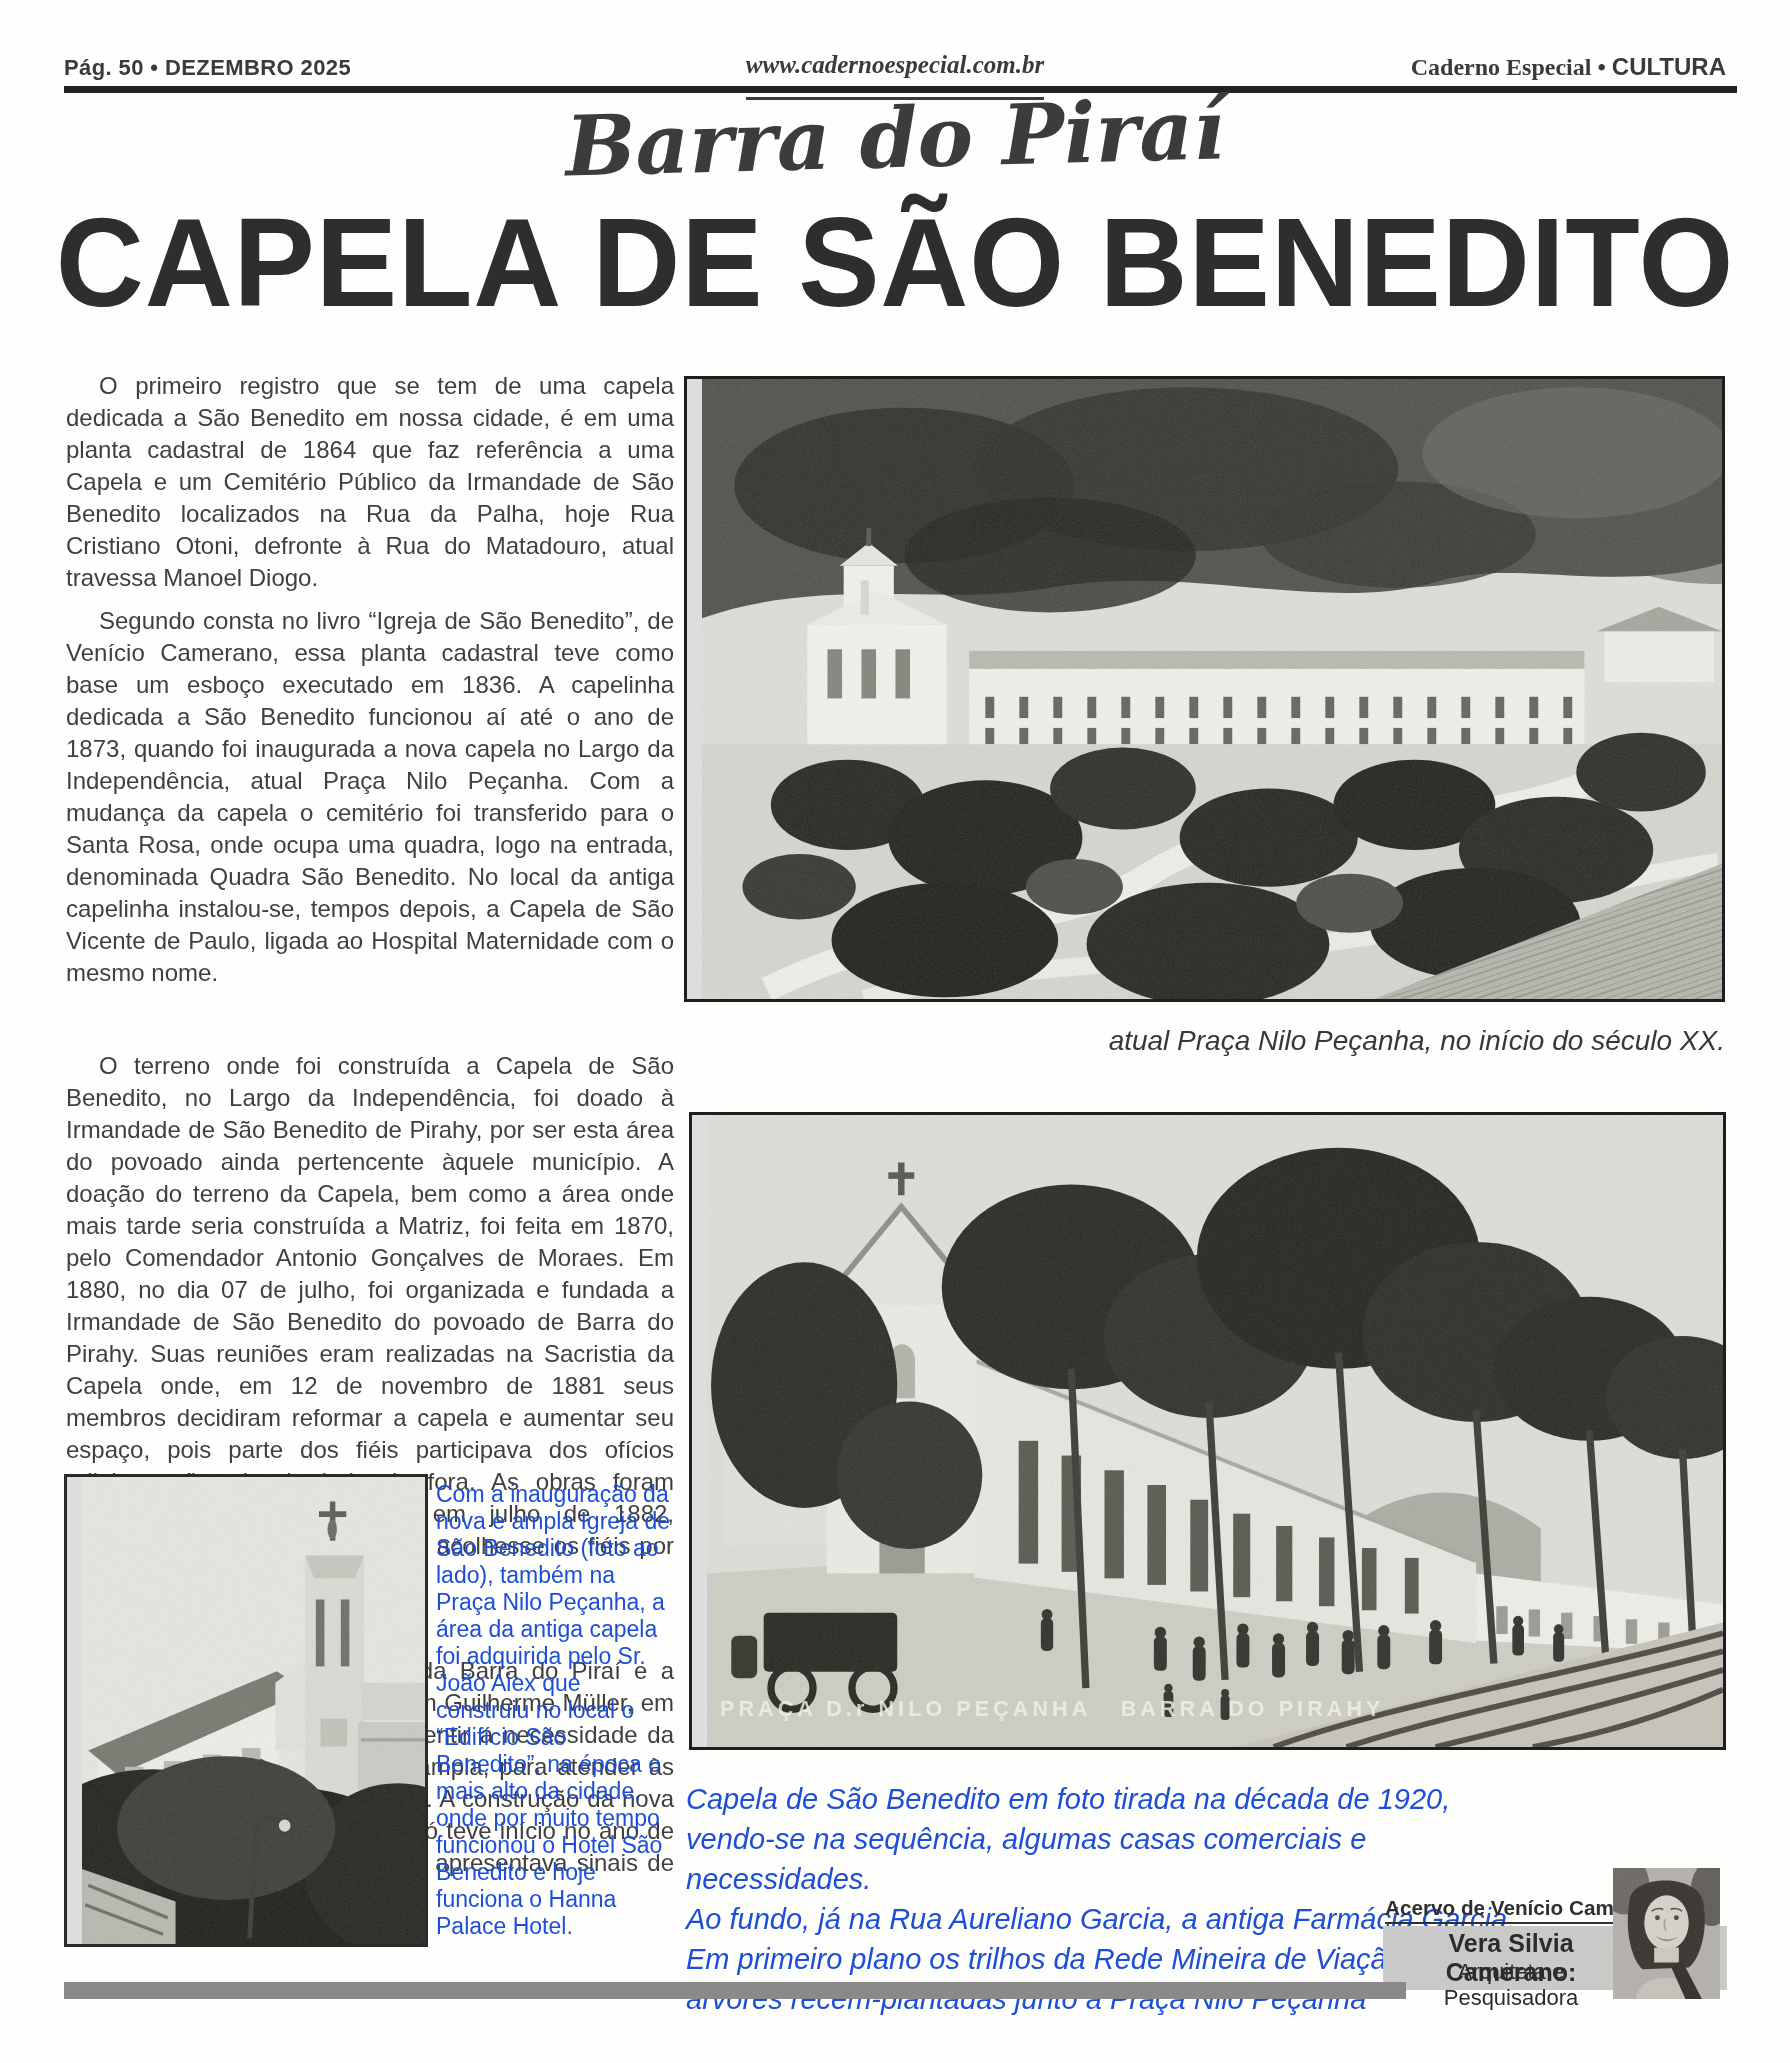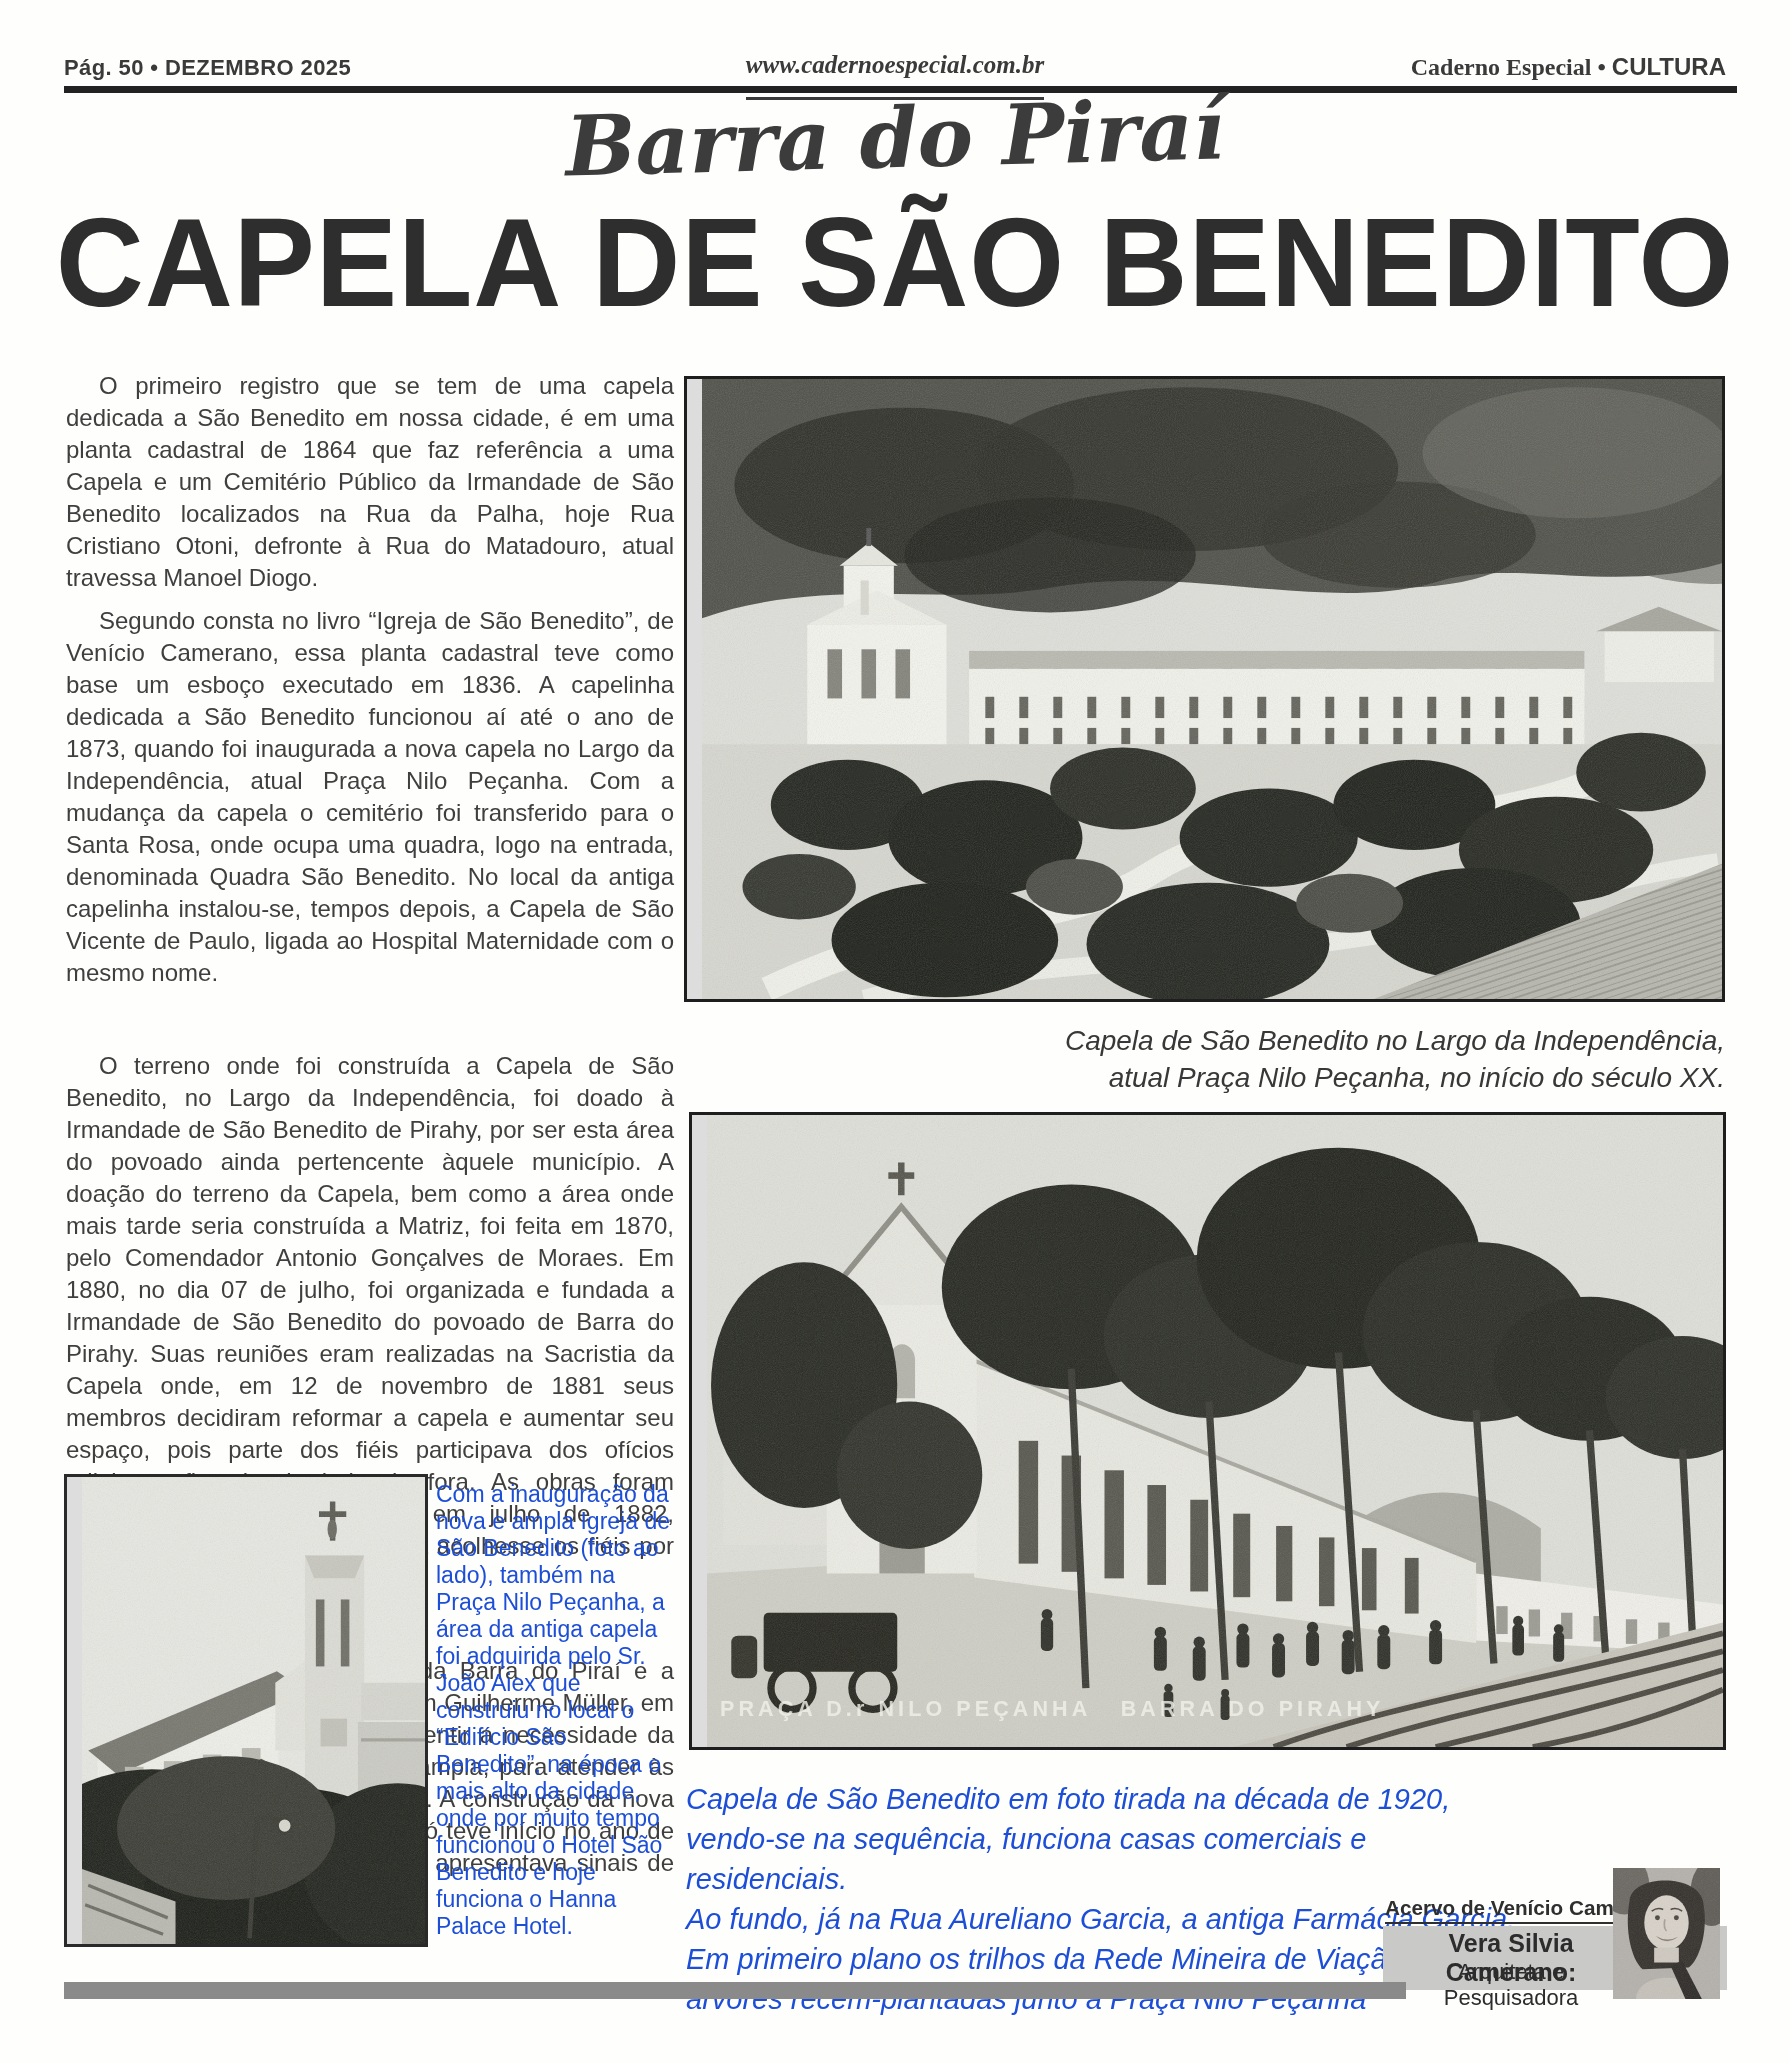--- a/index.html
+++ b/index.html
@@ -142,21 +142,20 @@
       <ellipse cx="460" cy="620" rx="60" ry="34" fill="#4a4c44"></ellipse>
       <ellipse cx="800" cy="640" rx="66" ry="36" fill="#4a4c44"></ellipse>
       <ellipse cx="120" cy="620" rx="70" ry="40" fill="#33352e"></ellipse>
 
       <path d="M830,757 L1260,592 L1260,757 Z" fill="url(#tiles)"></path>
       <rect width="1260" height="757" filter="url(#g1)" opacity="0.20"></rect>
     </svg>
   </figure>
 
   <div class="cap1">
-    <div>Capela de São Benedito no Largo da Independência,</div>
     <div>atual Praça Nilo Peçanha, no início do século XX.</div>
   </div>
 
   <figure class="photo photo-street" style="margin:0;">
     <svg viewBox="0 0 1255 772" preserveAspectRatio="none">
       <defs>
         <filter id="g2" x="0" y="0" width="100%" height="100%">
           <feTurbulence type="fractalNoise" baseFrequency="0.85" numOctaves="2" stitchTiles="stitch"></feTurbulence>
           <feColorMatrix type="saturate" values="0"></feColorMatrix>
         </filter>
@@ -251,21 +250,21 @@
         <path d="M900,772 C1010,746 1130,716 1255,678"></path>
         <path d="M1020,772 C1110,756 1185,732 1255,702"></path>
       </g>
       <rect width="1255" height="772" filter="url(#g2)" opacity="0.18"></rect>
     </svg>
     <figcaption class="street-overlay">PRAÇA D.r NILO PEÇANHA   BARRA DO PIRAHY</figcaption>
   </figure>
 
   <div class="cap2">
     <div>Capela de São Benedito em foto tirada na década de 1920,</div>
-    <div>vendo-se na sequência, funciona casas comerciais e residenciais.</div>
+    <div>vendo-se na sequência, algumas casas comerciais e necessidades.</div>
     <div>Ao fundo, já na Rua Aureliano Garcia, a antiga Farmácia Garcia.</div>
     <div>Em primeiro plano os trilhos da Rede Mineira de Viação e as</div>
     <div>árvores recém-plantadas junto à Praça Nilo Peçanha</div>
   </div>
 
   <figure class="photo photo-church" style="margin:0;">
     <svg viewBox="0 0 440 572" preserveAspectRatio="none">
       <defs>
         <filter id="g3" x="0" y="0" width="100%" height="100%">
           <feTurbulence type="fractalNoise" baseFrequency="0.9" numOctaves="2" stitchTiles="stitch"></feTurbulence>

